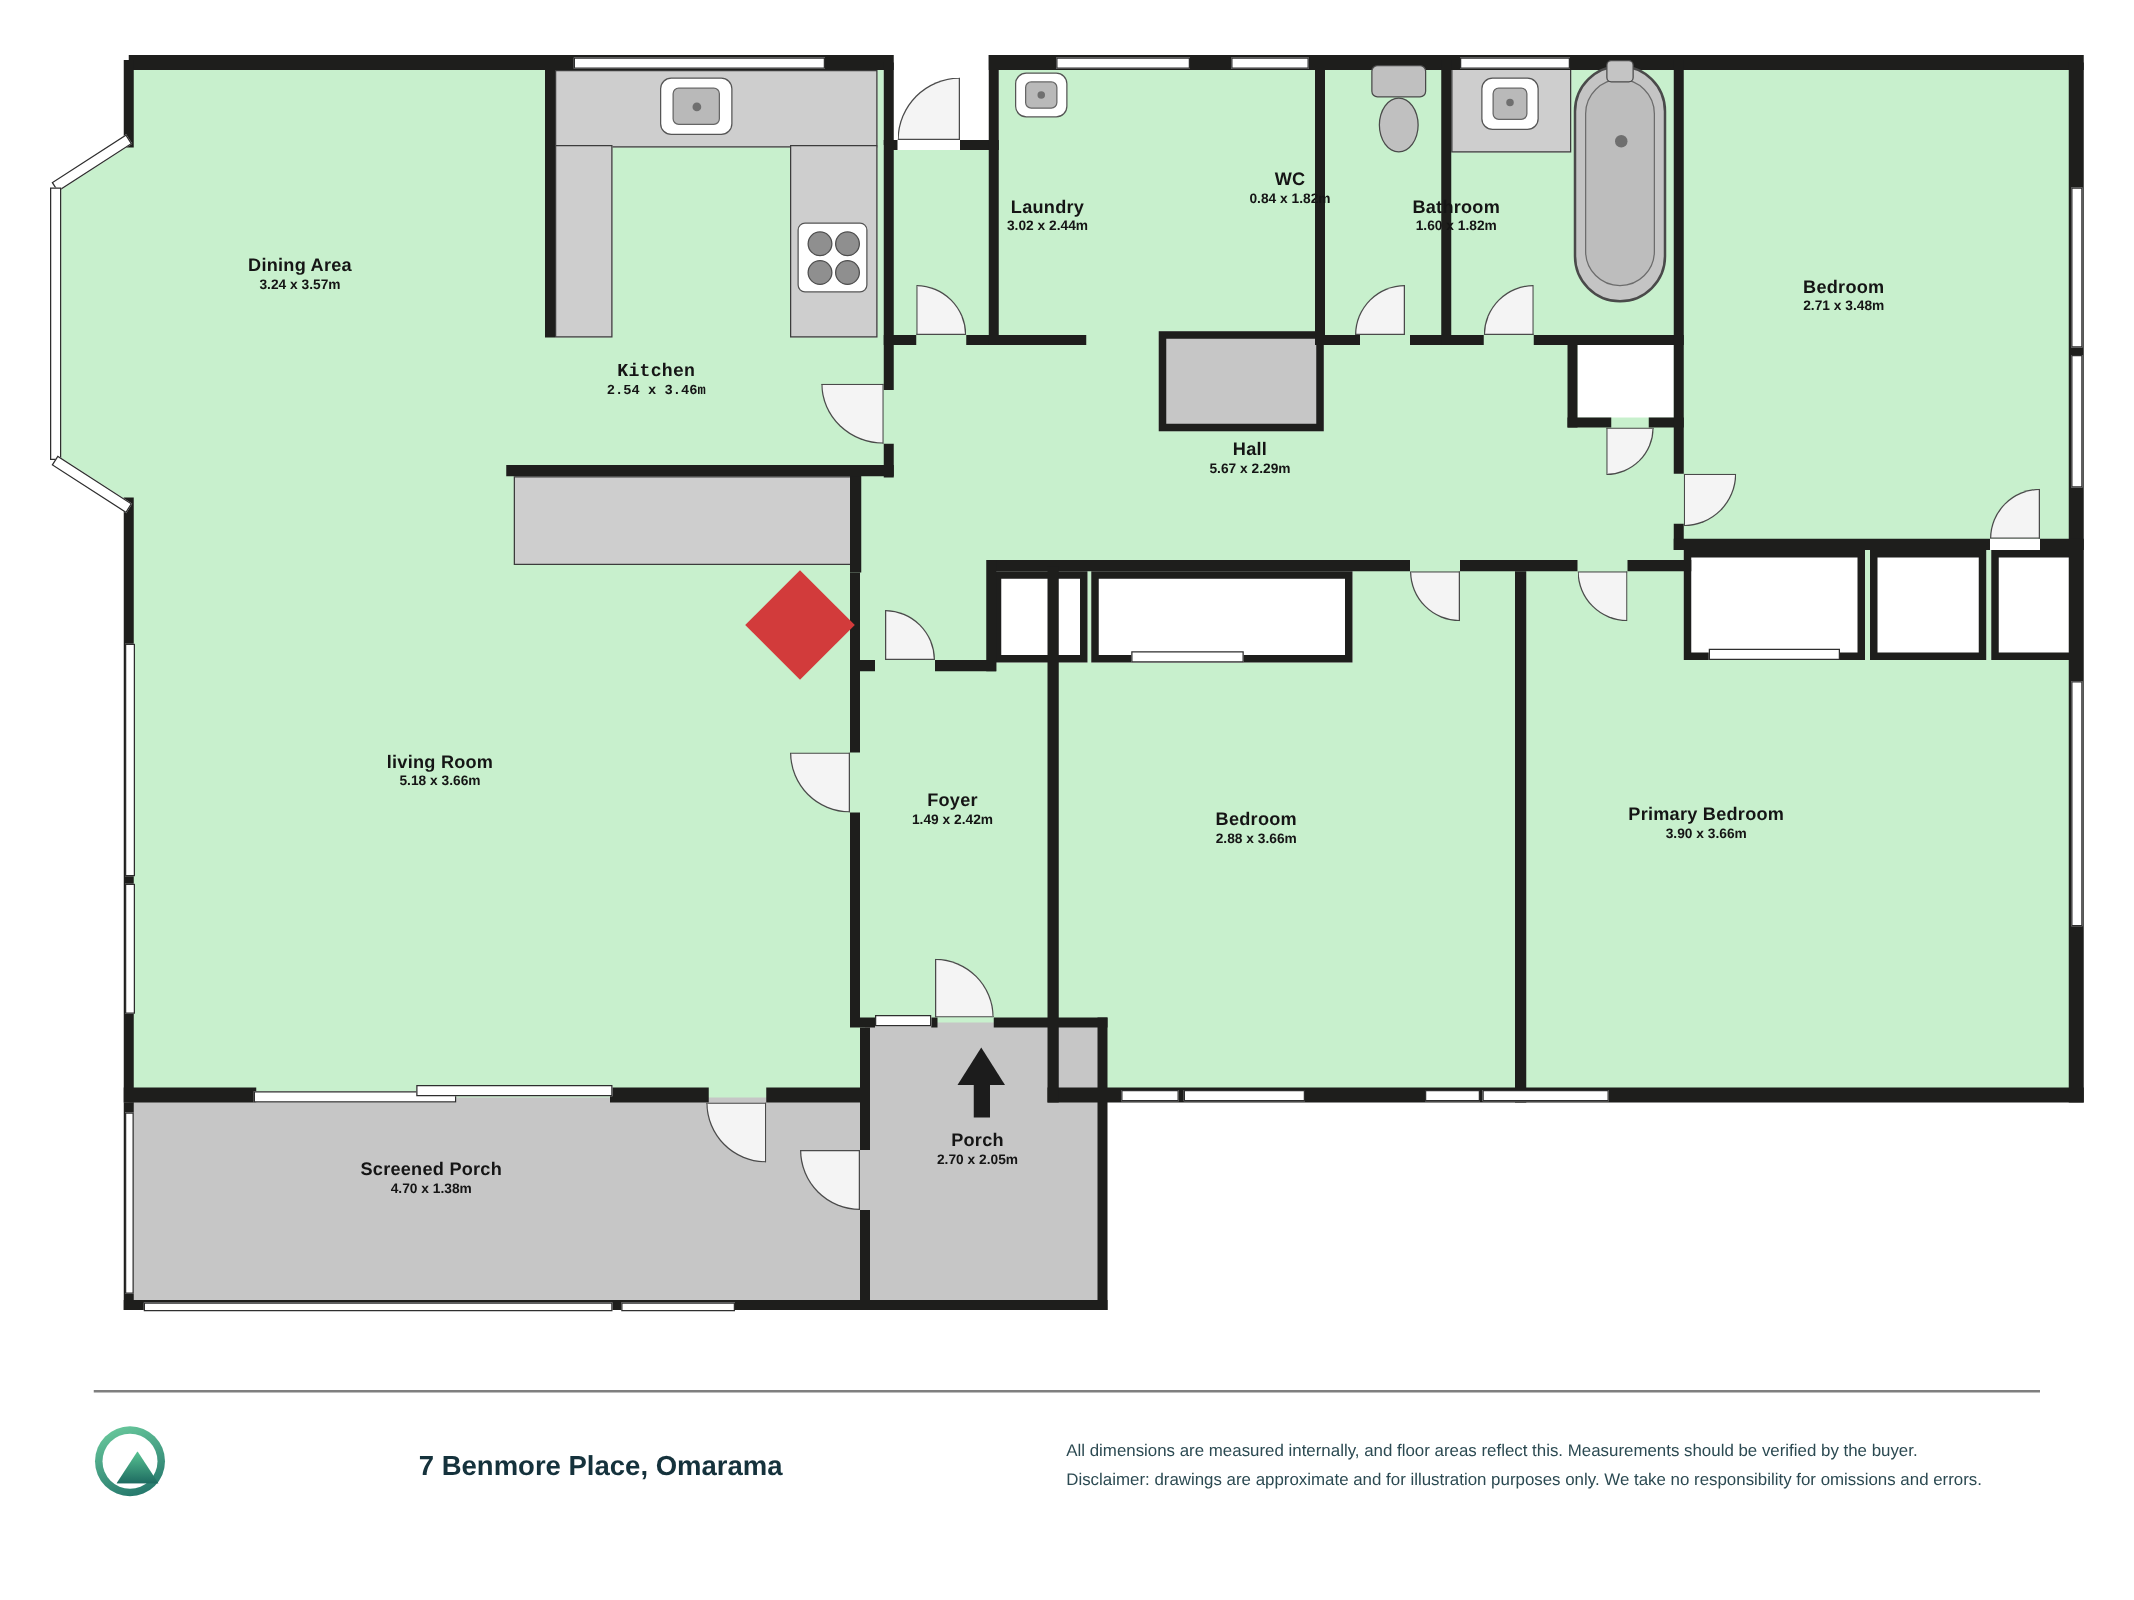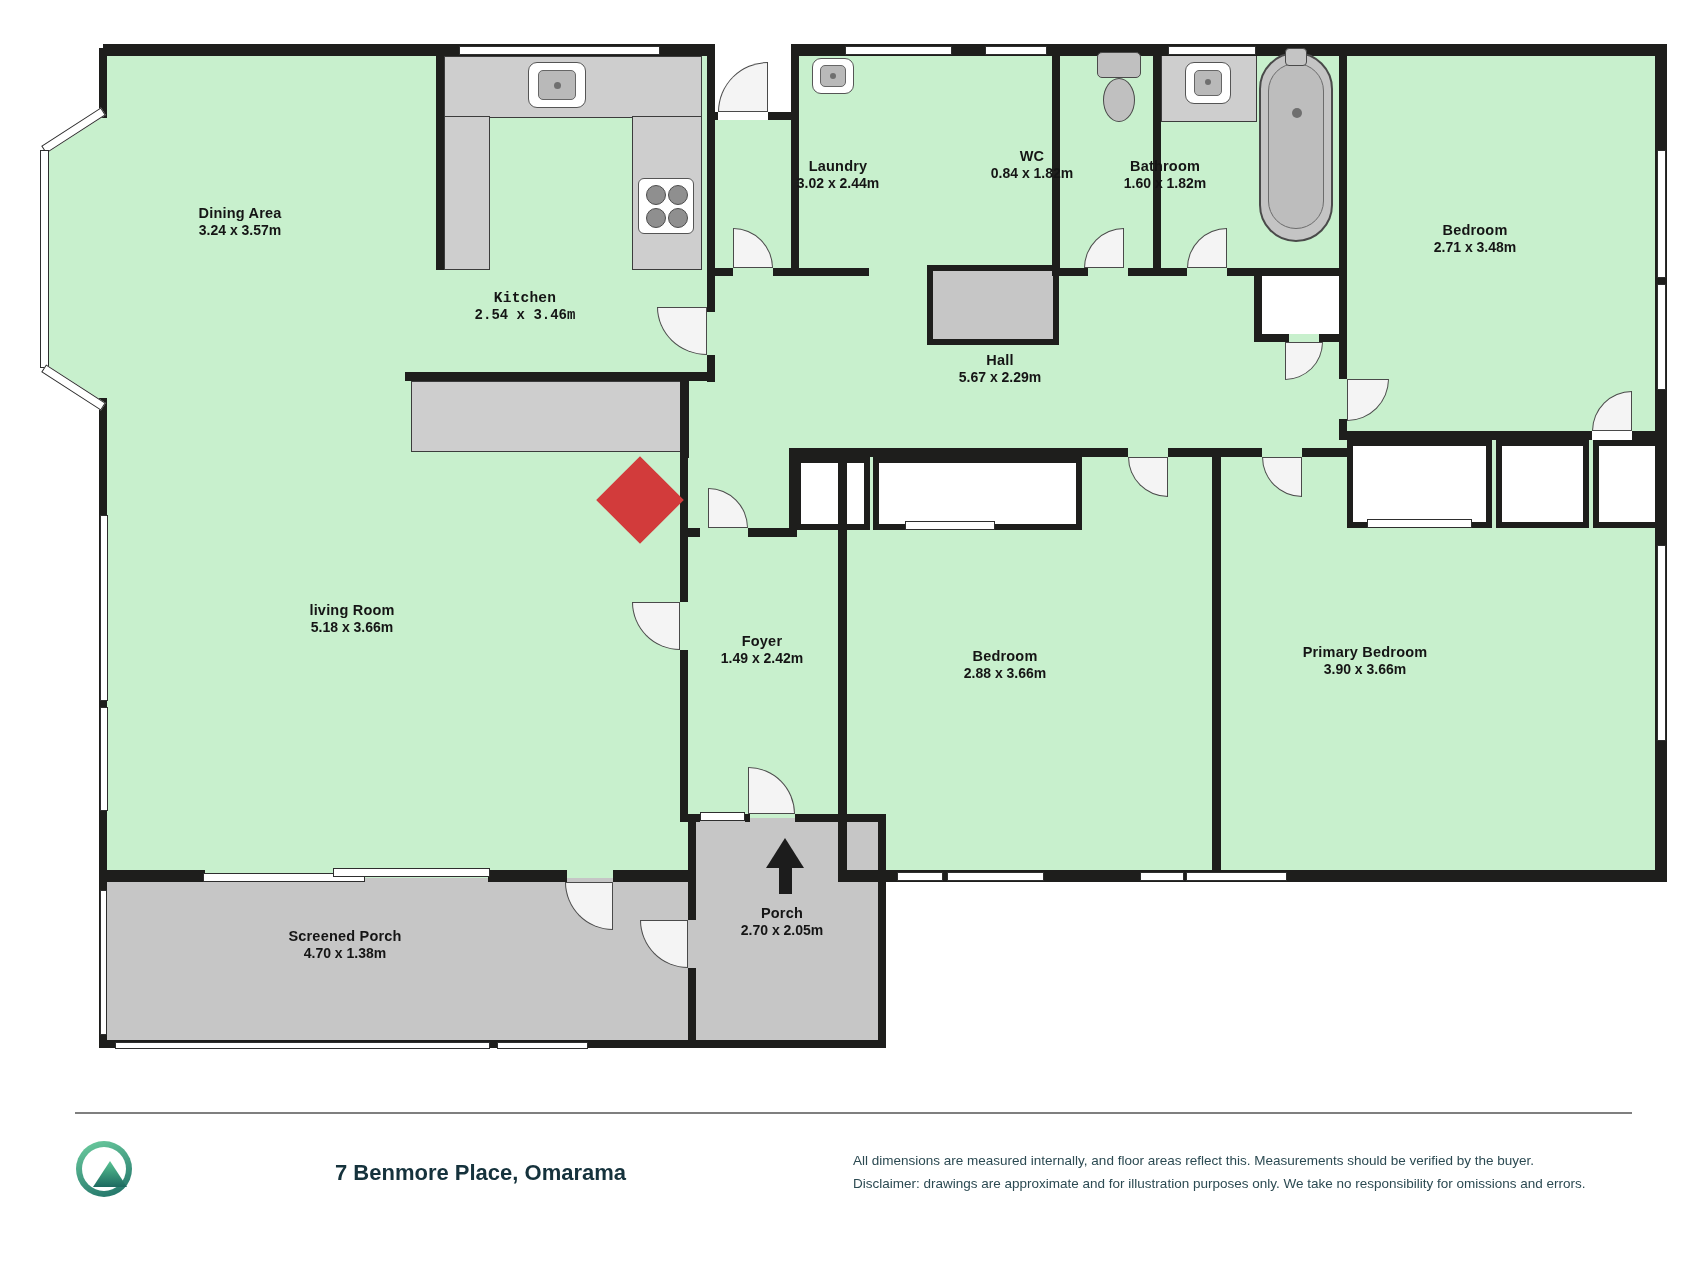--- a/index.html
+++ b/index.html
@@ -12,21 +12,21 @@
   .win{position:absolute;background:#ffffff;border:1.5px solid #2e2e2e;box-sizing:border-box;}
   .slide{position:absolute;background:#ffffff;border:1.5px solid #2e2e2e;box-sizing:border-box;}
   .closet{position:absolute;background:#ffffff;border:6px solid var(--wall);box-sizing:border-box;}
   .graybox{position:absolute;background:var(--porch_fill);border:6px solid var(--wall);box-sizing:border-box;}
   .counter{position:absolute;background:#cecece;border:1.5px solid #3c3c3c;box-sizing:border-box;}
   .door{position:absolute;background:#f4f4f4;border:1.5px solid #4a4a4a;box-sizing:border-box;}
   .tl{border-radius:100% 0 0 0;} .tr{border-radius:0 100% 0 0;}
   .bl{border-radius:0 0 0 100%;} .br{border-radius:0 0 100% 0;}
   .lbl{position:absolute;transform:translateX(-50%);text-align:center;color:#151515;white-space:nowrap;z-index:40;}
   .lbl .n{font-weight:700;font-size:14.5px;letter-spacing:.2px;}
-  .lbl .d{font-weight:600;font-size:14px;margin-top:1px;}
+  .lbl .d{font-weight:600;font-size:11px;margin-top:1px;}
   .sink{position:absolute;background:#fff;border:1.5px solid #555;border-radius:9px;box-sizing:border-box;}
   .sinkin{position:absolute;background:#b9b9b9;border:1px solid #666;border-radius:5px;box-sizing:border-box;}
   .dot{position:absolute;background:#6f6f6f;border-radius:50%;}
   .burner{position:absolute;background:#8f8f8f;border:1px solid #4d4d4d;border-radius:50%;width:18px;height:18px;}
   .diamond{position:absolute;background:var(--accent_red);transform:rotate(45deg);}
   .arrowhead{position:absolute;width:0;height:0;border-left:19px solid transparent;border-right:19px solid transparent;border-bottom:30px solid #1c1c1c;}
   .arrowstem{position:absolute;background:#1c1c1c;}
   #footer-divider{position:absolute;left:75px;top:1112px;width:1557px;height:2px;background:#7f7f7f;}
   #logo-circle{position:absolute;left:76px;top:1141px;width:56px;height:56px;border-radius:50%;background:linear-gradient(160deg,#6ecfa0 0%,#1d6e66 100%);}
   #logo-circle .inner{position:absolute;left:6px;top:6px;width:44px;height:44px;border-radius:50%;background:#ffffff;}
@@ -230,21 +230,21 @@
     <div class="d">3.24 x 3.57m</div>
   </div>
   <div class="lbl" style="left:525px;top:290px;font-family:Liberation Mono, monospace;">
     <div class="n">Kitchen</div>
     <div class="d">2.54 x 3.46m</div>
   </div>
   <div class="lbl" style="left:838px;top:158px;">
     <div class="n">Laundry</div>
     <div class="d">3.02 x 2.44m</div>
   </div>
-  <div class="lbl" style="left:1032px;top:148px;">
+  <div class="lbl" style="left:1032px;top:136px;">
     <div class="n">WC</div>
     <div class="d">0.84 x 1.82m</div>
   </div>
   <div class="lbl" style="left:1165px;top:158px;">
     <div class="n">Bathroom</div>
     <div class="d">1.60 x 1.82m</div>
   </div>
   <div class="lbl" style="left:1475px;top:222px;">
     <div class="n">Bedroom</div>
     <div class="d">2.71 x 3.48m</div>

